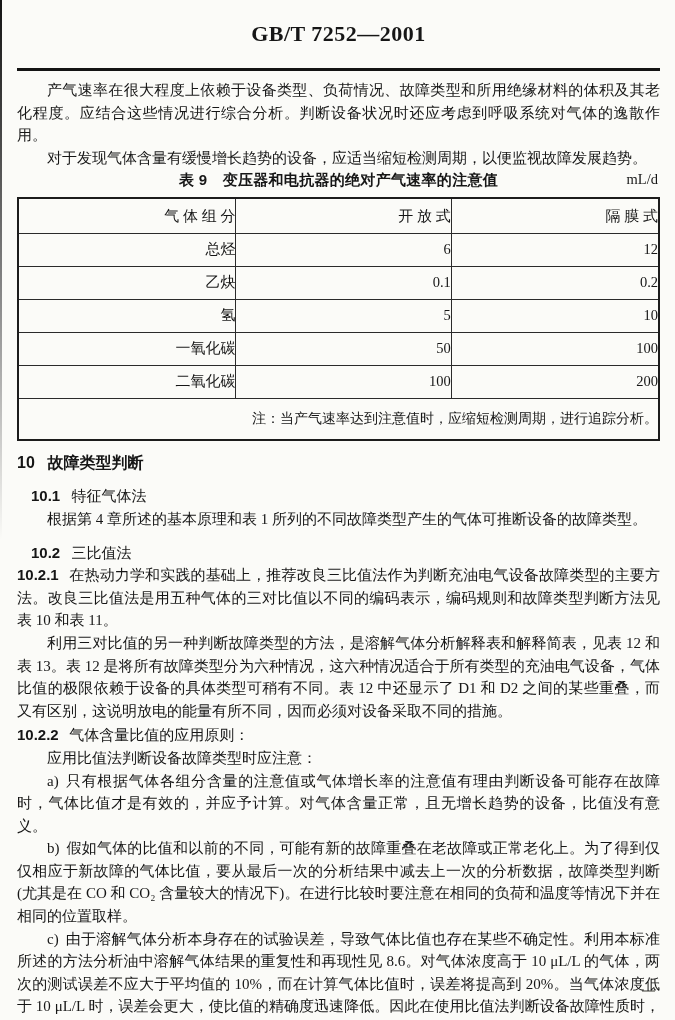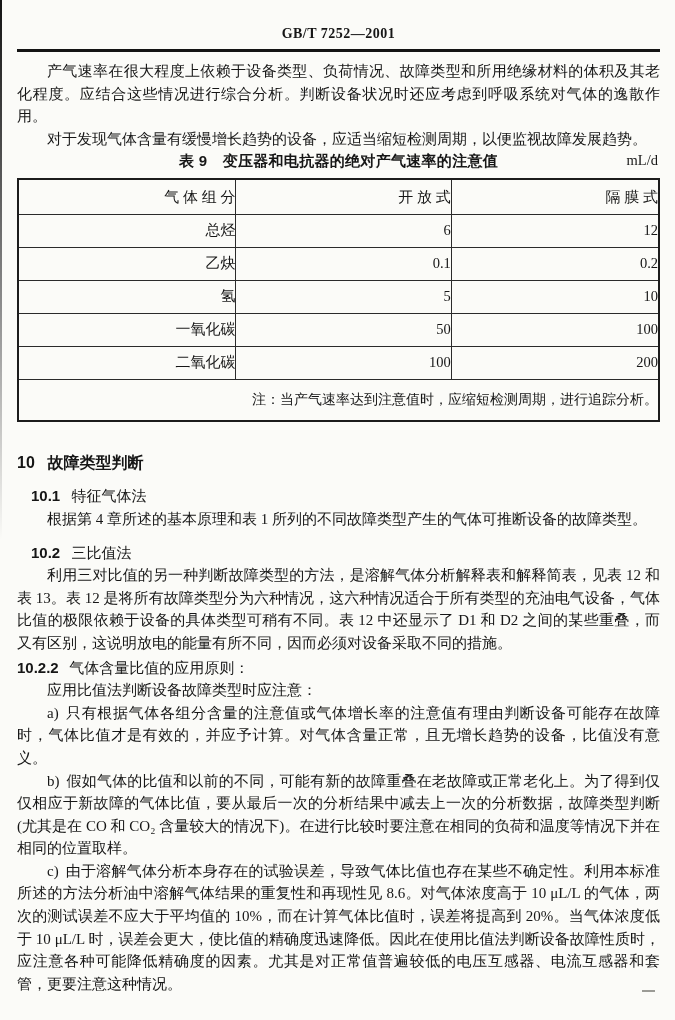--- a/index.html
+++ b/index.html
@@ -17,22 +17,22 @@
   
   .edge-artifact {
     position:absolute; left:0; top:0; width:2px; height:540px;
     background:linear-gradient(180deg,#141414 0,#3d3d3d 110px,#8a8a8a 300px,rgba(150,150,150,0) 100%);
   }
   .scan-dash {
     position:absolute; right:20px; top:990px; width:13px; height:2px; background:#9b9b96;
   }
 
   .std-code {
-    text-align:center; font-weight:bold; font-size:14px; line-height:24px;
-    letter-spacing:0.5px; margin-bottom:3px;
+    text-align:center; font-weight:bold; font-size:22px; line-height:24px;
+    letter-spacing:0.5px; margin-bottom:22px;
   }
   .rule { border-top:3px solid #141414; margin-bottom:8px; }
 
   p.body {
     font-size:15px; line-height:22.6px; text-align:justify;
     text-justify:inter-ideograph;
   }
   .indent { text-indent:2em; }
 
   .hei { font-family:"Liberation Sans","DejaVu Sans",sans-serif; font-weight:bold; }
@@ -46,21 +46,21 @@
     border:2px solid #1c1c1c;
   }
   table.t9 th, table.t9 td { border:1px solid #2b2b2b; text-align:right; }
   table.t9 th { height:35px; font-weight:normal; font-size:15px; }
   table.t9 td { height:33px; font-size:14.5px; }
   table.t9 td.gas { font-size:15px; }
   table.t9 td.note-cell {
     height:42px; text-align:right; padding-left:10px; font-size:14px;margin-top:48px;
   }
 
-  h2.h10 { margin-top:30px; font-size:16px; line-height:22px; }
+  h2.h10 { margin-top:11px; font-size:16px; line-height:22px; }
   h2.h10 .num { margin-right:0.8em; }
   h3.sub { margin-top:11px; font-size:15px; line-height:22.6px; font-weight:normal; }
   h3.sub .num { margin-right:0.75em; font-size:15px;margin-left:14px; }
   p.clause .num { margin-right:0.7em; }
   .mt1 { margin-top:1px; }
   .mt2 { margin-top:2px; }
   .mt4 { margin-top:0; }
   .item-label { margin-right:0.45em; }
 </style>
 </head>
@@ -133,20 +133,23 @@
 
   <h3 class="sub">
     <span class="num hei">10.1</span><span>特征气体法</span>
   </h3>
   <p class="body indent">根据第 4 章所述的基本原理和表 1 所列的不同故障类型产生的气体可推断设备的故障类型。</p>
 
   <h3 class="sub mt1">
     <span class="num hei">10.2</span><span>三比值法</span>
   </h3>
 
+  <p class="body clause">
+    <span class="num hei">10.2.1</span><span>在热动力学和实践的基础上，推荐改良三比值法作为判断充油电气设备故障类型的主要方法。改良三比值法是用五种气体的三对比值以不同的编码表示，编码规则和故障类型判断方法见表 10 和表 11。</span>
+  </p>
 
   <p class="body indent mt4">利用三对比值的另一种判断故障类型的方法，是溶解气体分析解释表和解释简表，见表 12 和表 13。表 12 是将所有故障类型分为六种情况，这六种情况适合于所有类型的充油电气设备，气体比值的极限依赖于设备的具体类型可稍有不同。表 12 中还显示了 D1 和 D2 之间的某些重叠，而又有区别，这说明放电的能量有所不同，因而必须对设备采取不同的措施。</p>
 
   <p class="body clause mt2">
     <span class="num hei">10.2.2</span><span>气体含量比值的应用原则：</span>
   </p>
 
   <p class="body indent">应用比值法判断设备故障类型时应注意：</p>
 
   <p class="body indent">

